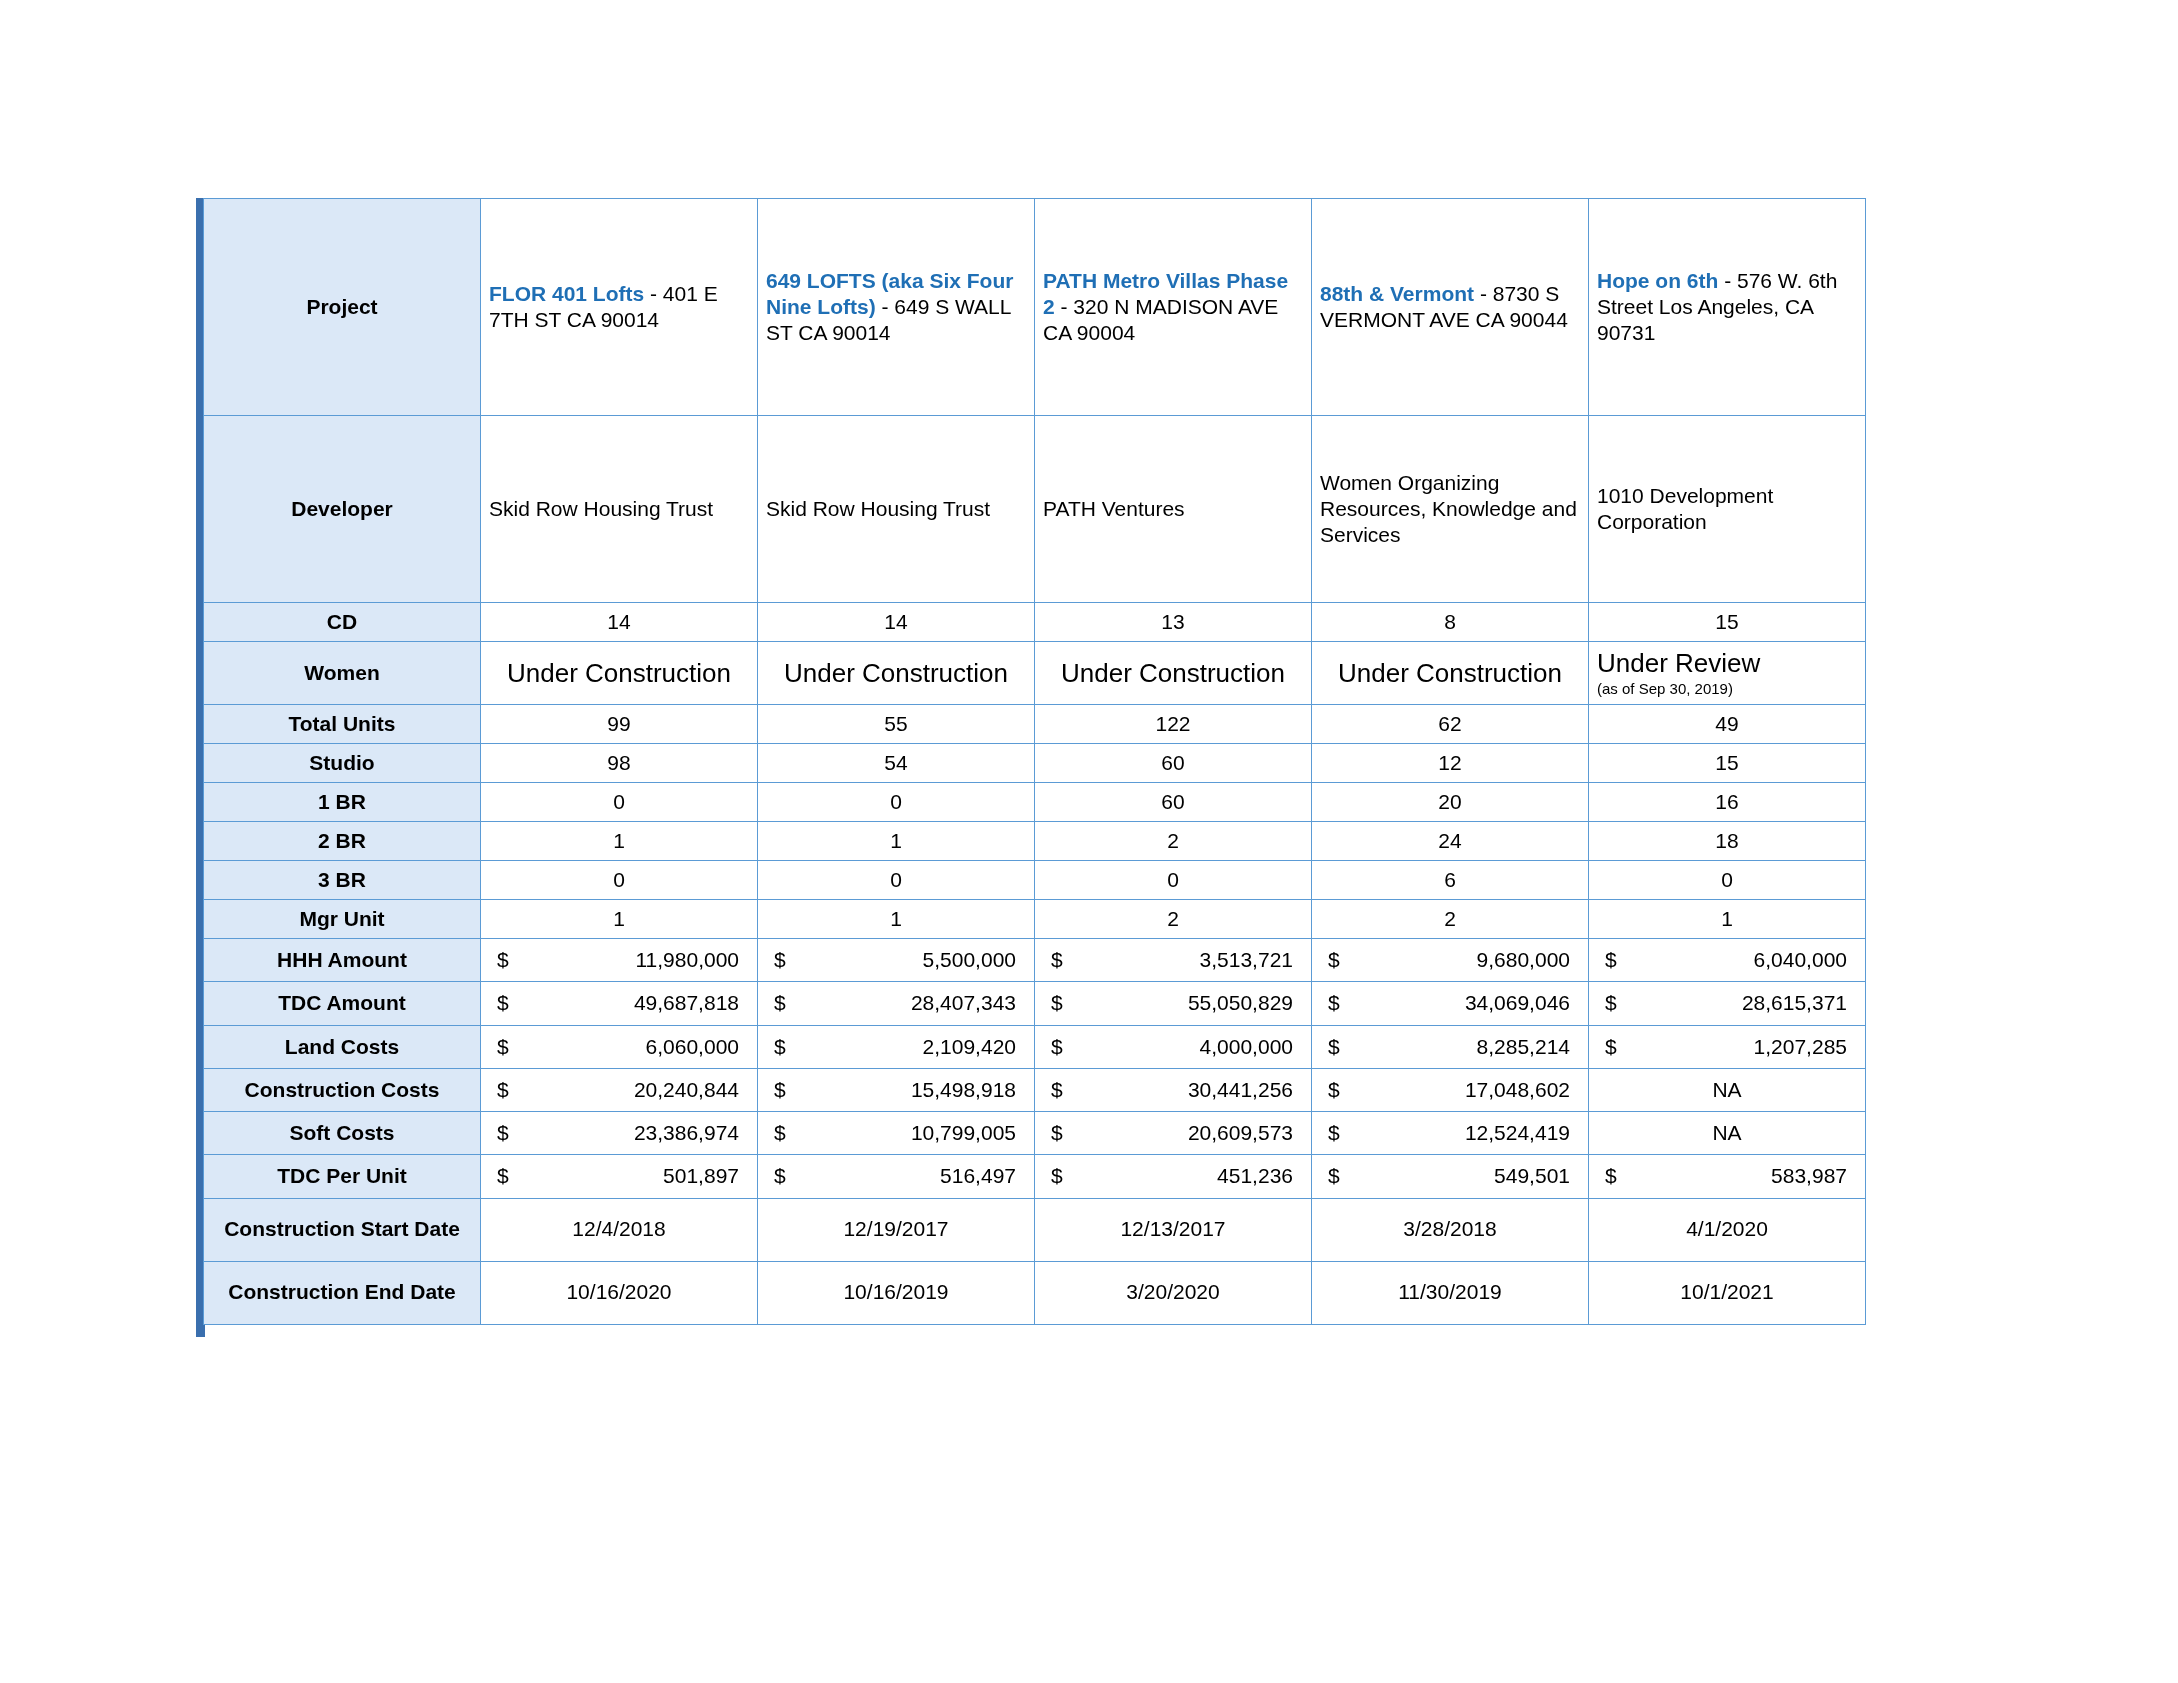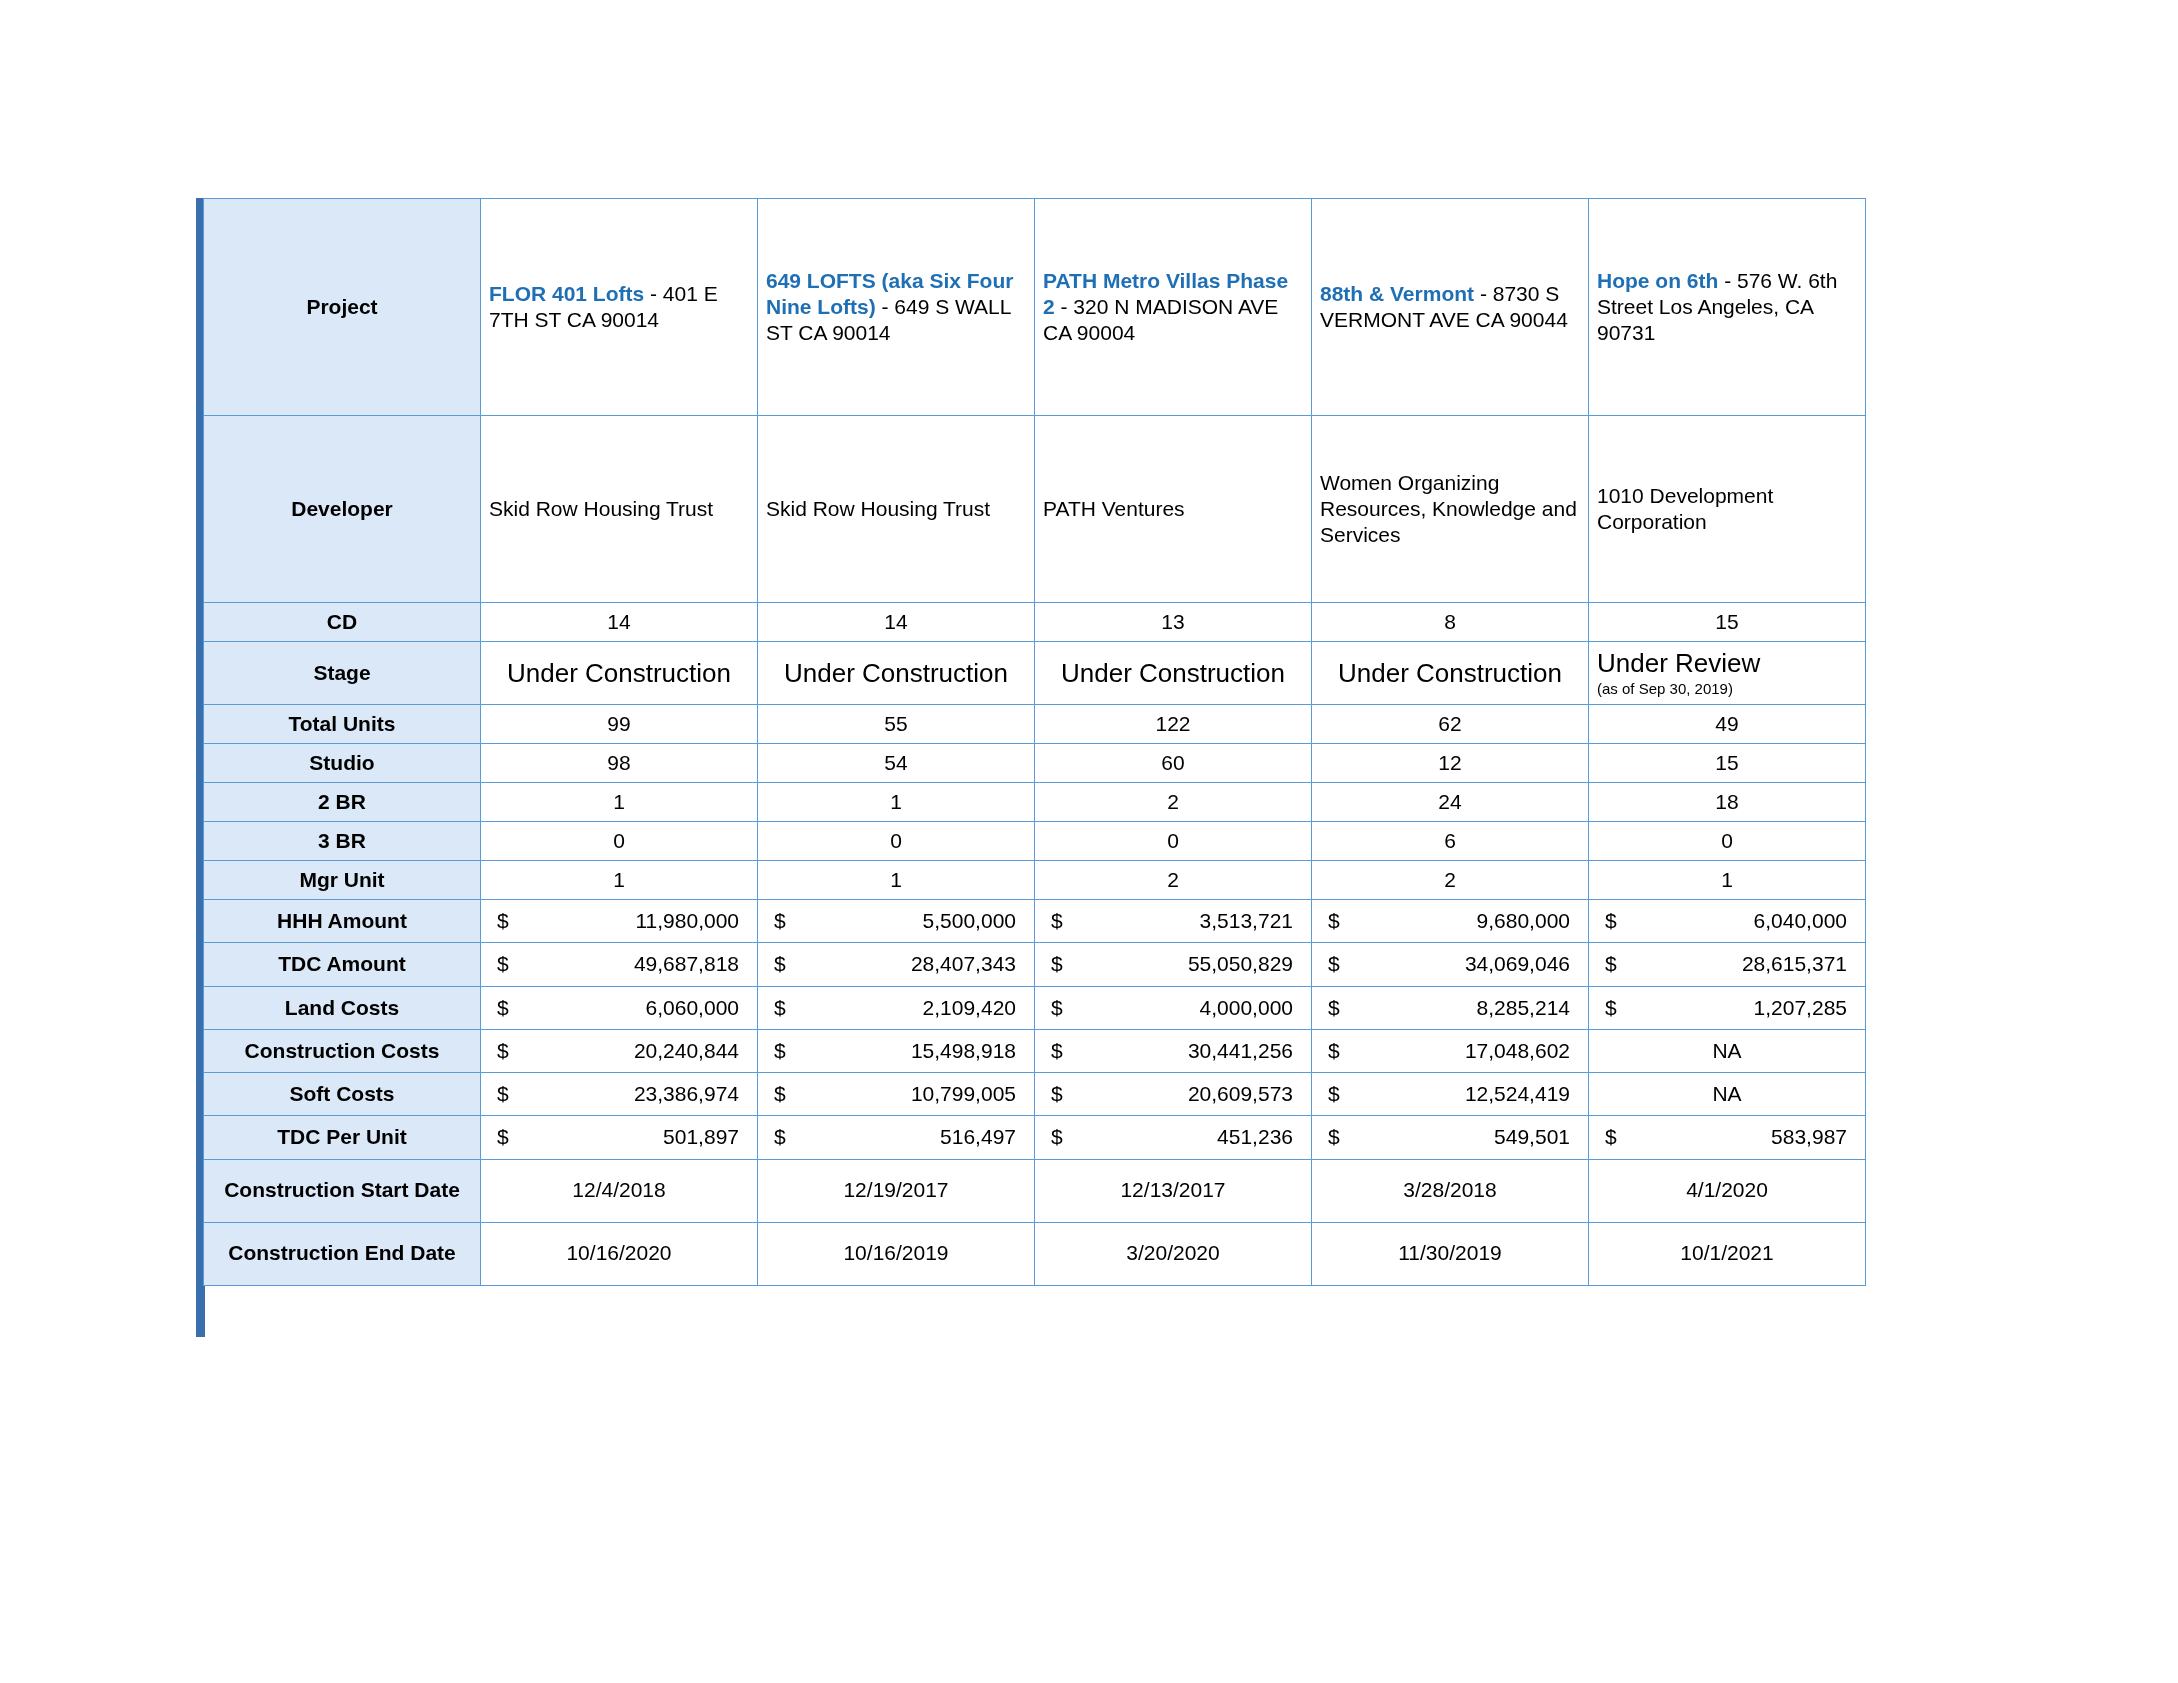--- a/index.html
+++ b/index.html
@@ -156,21 +156,21 @@
       <tr class="short-row">
         <td class="row-label">CD</td>
         <td class="cell-center">14</td>
         <td class="cell-center">14</td>
         <td class="cell-center">13</td>
         <td class="cell-center">8</td>
         <td class="cell-center">15</td>
       </tr>
 
       <tr class="stage-row">
-        <td class="row-label">Stage</td>
+        <td class="row-label">Women</td>
         <td class="cell-center">
           <span class="stage-main">Under Construction</span>
         </td>
         <td class="cell-center">
           <span class="stage-main">Under Construction</span>
         </td>
         <td class="cell-center">
           <span class="stage-main">Under Construction</span>
         </td>
         <td class="cell-center">
@@ -193,20 +193,28 @@
 
       <tr class="short-row">
         <td class="row-label">Studio</td>
         <td class="cell-center">98</td>
         <td class="cell-center">54</td>
         <td class="cell-center">60</td>
         <td class="cell-center">12</td>
         <td class="cell-center">15</td>
       </tr>
 
+      <tr class="short-row">
+        <td class="row-label">1 BR</td>
+        <td class="cell-center">0</td>
+        <td class="cell-center">0</td>
+        <td class="cell-center">60</td>
+        <td class="cell-center">20</td>
+        <td class="cell-center">16</td>
+      </tr>
 
       <tr class="short-row">
         <td class="row-label">2 BR</td>
         <td class="cell-center">1</td>
         <td class="cell-center">1</td>
         <td class="cell-center">2</td>
         <td class="cell-center">24</td>
         <td class="cell-center">18</td>
       </tr>
 

